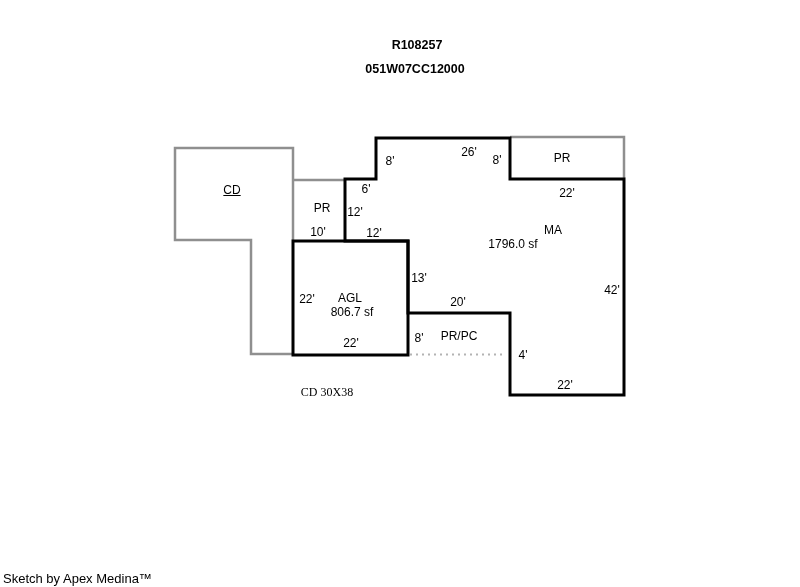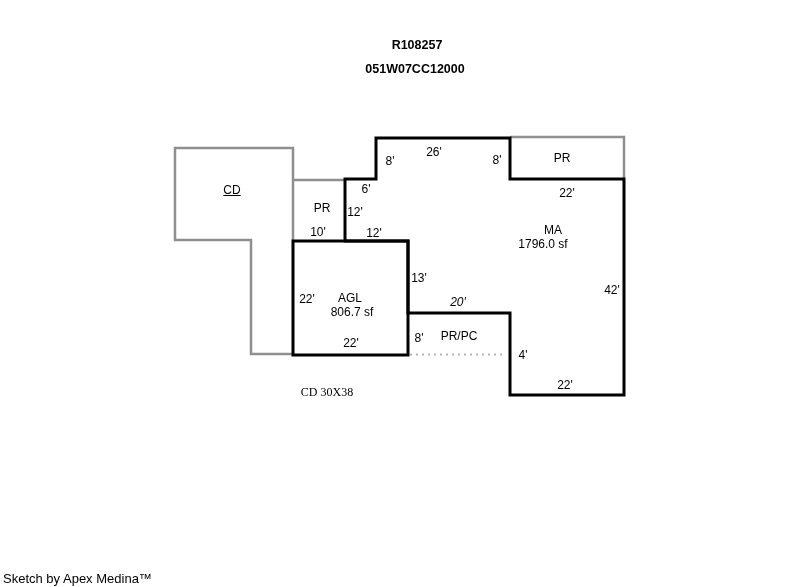--- a/index.html
+++ b/index.html
@@ -45,37 +45,37 @@
     <path d="M410,354.5 H506" stroke="#b3b3b3" stroke-width="2" stroke-dasharray="2,4" fill="none"></path>
   </svg>
 
   <div class="lbl bold" style="left:417px; top:45px;">R108257</div>
   <div class="lbl bold" style="left:415px; top:69px;">051W07CC12000</div>
 
   <div class="lbl" style="left:232px; top:190px;text-decoration:underline;">CD</div>
   <div class="lbl" style="left:322px; top:208px;">PR</div>
   <div class="lbl" style="left:562px; top:158px;">PR</div>
   <div class="lbl" style="left:513px; top:230px;margin-left:40px;">MA</div>
-  <div class="lbl" style="left:543px; top:244px;text-align:right;">1796.0 sf</div>
+  <div class="lbl" style="left:513px; top:244px;text-align:right;">1796.0 sf</div>
   <div class="lbl" style="left:350px; top:298px;">AGL</div>
   <div class="lbl" style="left:352px; top:312px;">806.7 sf</div>
   <div class="lbl" style="left:459px; top:336px;">PR/PC</div>
 
   <div class="lbl" style="left:390px; top:161px;">8'</div>
-  <div class="lbl" style="left:434px; top:152px;">26'</div>
+  <div class="lbl" style="left:469px; top:152px;">26'</div>
   <div class="lbl" style="left:497px; top:160px;">8'</div>
   <div class="lbl" style="left:567px; top:193px;">22'</div>
   <div class="lbl" style="left:366px; top:189px;">6'</div>
   <div class="lbl" style="left:355px; top:212px;">12'</div>
   <div class="lbl" style="left:374px; top:233px;">12'</div>
   <div class="lbl" style="left:318px; top:232px;">10'</div>
   <div class="lbl" style="left:307px; top:299px;">22'</div>
   <div class="lbl" style="left:419px; top:278px;">13'</div>
   <div class="lbl" style="left:351px; top:343px;">22'</div>
-  <div class="lbl" style="left:458px; top:302px;font-style:italic;">20'</div>
+  <div class="lbl" style="left:458px; top:302px;">20'</div>
   <div class="lbl" style="left:419px; top:338px;">8'</div>
   <div class="lbl" style="left:523px; top:355px;">4'</div>
   <div class="lbl" style="left:612px; top:290px;">42'</div>
   <div class="lbl" style="left:565px; top:385px;">22'</div>
 
   <div class="lbl" style="left:327px; top:392px;font-family:Liberation Serif, serif;">CD 30X38</div>
 
   <div class="lbl footer" style="left:3px; top:572px;">Sketch by Apex Medina™</div>
 
 </div>

